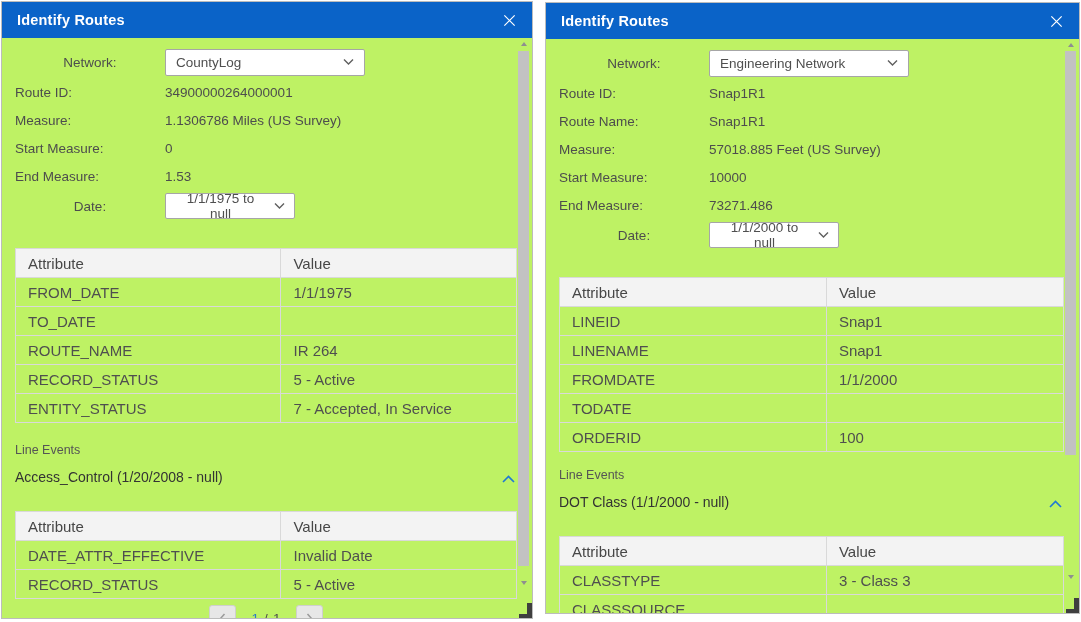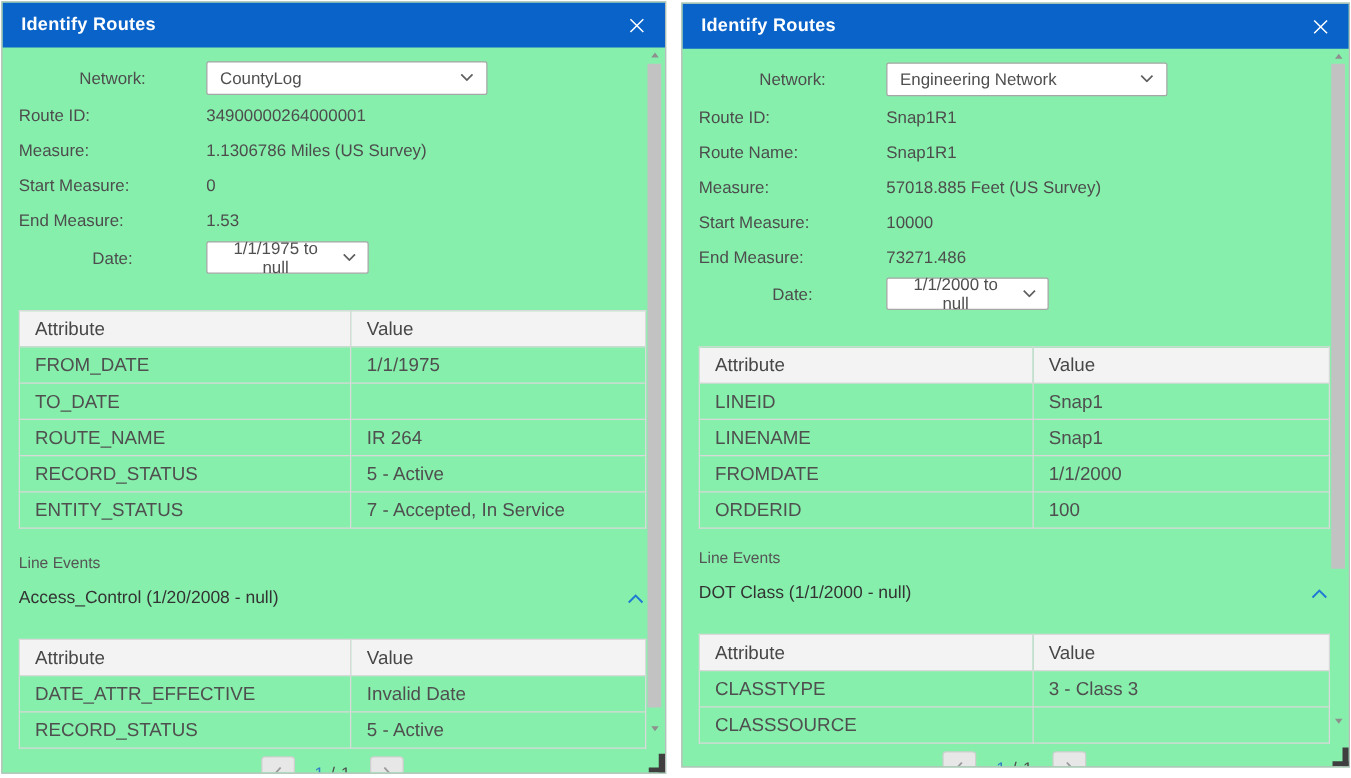--- a/index.html
+++ b/index.html
@@ -1,36 +1,36 @@
 <!DOCTYPE html>
 <html style="--header-bg: #0a63c8; --link-blue: #2e7ac7; --chevron-blue: #2079d3;"><head>
 <meta charset="utf-8">
 <style>
   html,body{margin:0;padding:0;}
   body{
     width:1081px;height:622px;position:relative;background:#ffffff;
     font-family:"Liberation Sans",sans-serif;overflow:hidden;
   }
-  .panel{position:absolute;background:#86efac;border:1px solid #bcbcbc;box-sizing:border-box;overflow:hidden;}
+  .panel{position:absolute;background:#bef264;border:1px solid #bcbcbc;box-sizing:border-box;overflow:hidden;}
   .p0{left:1px;top:1px;width:532px;height:618px;}
   .p1{left:545px;top:2px;width:535px;height:612px;}
 
   .header{height:36px;background:var(--header-bg,#0a63c8);display:flex;align-items:center;justify-content:space-between;padding:0 15px;}
   .title{color:#fff;font-weight:bold;font-size:14.5px;letter-spacing:.2px;}
   .close{cursor:pointer;display:flex;align-items:center;}
 
   .content{position:relative;padding:8px 15px 0 13px;height:calc(100% - 36px);box-sizing:border-box;overflow:hidden;}
 
   .frow{display:flex;align-items:center;height:28px;color:#4d4d4d;font-size:13.5px;}
   .frow.sel{height:32px;text-align:center;}
   .flabel{width:150px;flex:none;}
   .fvalue{color:#4d4d4d;}
 
   .select{display:flex;align-items:center;justify-content:space-between;border:1px solid #a6a6a6;border-radius:2px;height:27px;background:#fff;padding:0 10px;box-sizing:border-box;cursor:pointer;color:#4f4f4f;font-size:13.5px;}
-  .select.wide{width:225px;}
+  .select.wide{width:200px;}
   .select.narrow{width:130px;height:26px;padding:0 9px;}
   .select .caret{flex:none;margin-left:8px;}
 
   table.attr-table{width:100%;border-collapse:collapse;margin-top:26px;font-size:15px;color:#4f4f4f;table-layout:fixed;}
   table.attr-table th,table.attr-table td{border:1px solid #d9d9d9;padding:0 12px;height:28px;text-align:left;font-weight:normal;overflow:hidden;white-space:nowrap;}
   table.attr-table th{background:#f3f3f3;color:#474747;}
   table.attr-table .col-attr{width:48%;}
 
   .le-label{margin-top:20px;font-size:12.5px;color:#555;}
   .p1 .le-label{margin-top:16px;}
@@ -255,20 +255,24 @@
           </tr>
         <tr>
             <td>LINENAME</td>
             <td>Snap1</td>
           </tr>
         <tr>
             <td>FROMDATE</td>
             <td>1/1/2000</td>
           </tr>
         <tr>
+            <td>TODATE</td>
+            <td></td>
+          </tr>
+        <tr>
             <td>ORDERID</td>
             <td>100</td>
           </tr>
       </tbody>
     </table>
 
     <div class="le-label">Line Events</div>
     <div class="le-header">
       <span class="le-title">DOT Class (1/1/2000 - null)</span>
       <span class="collapse">

